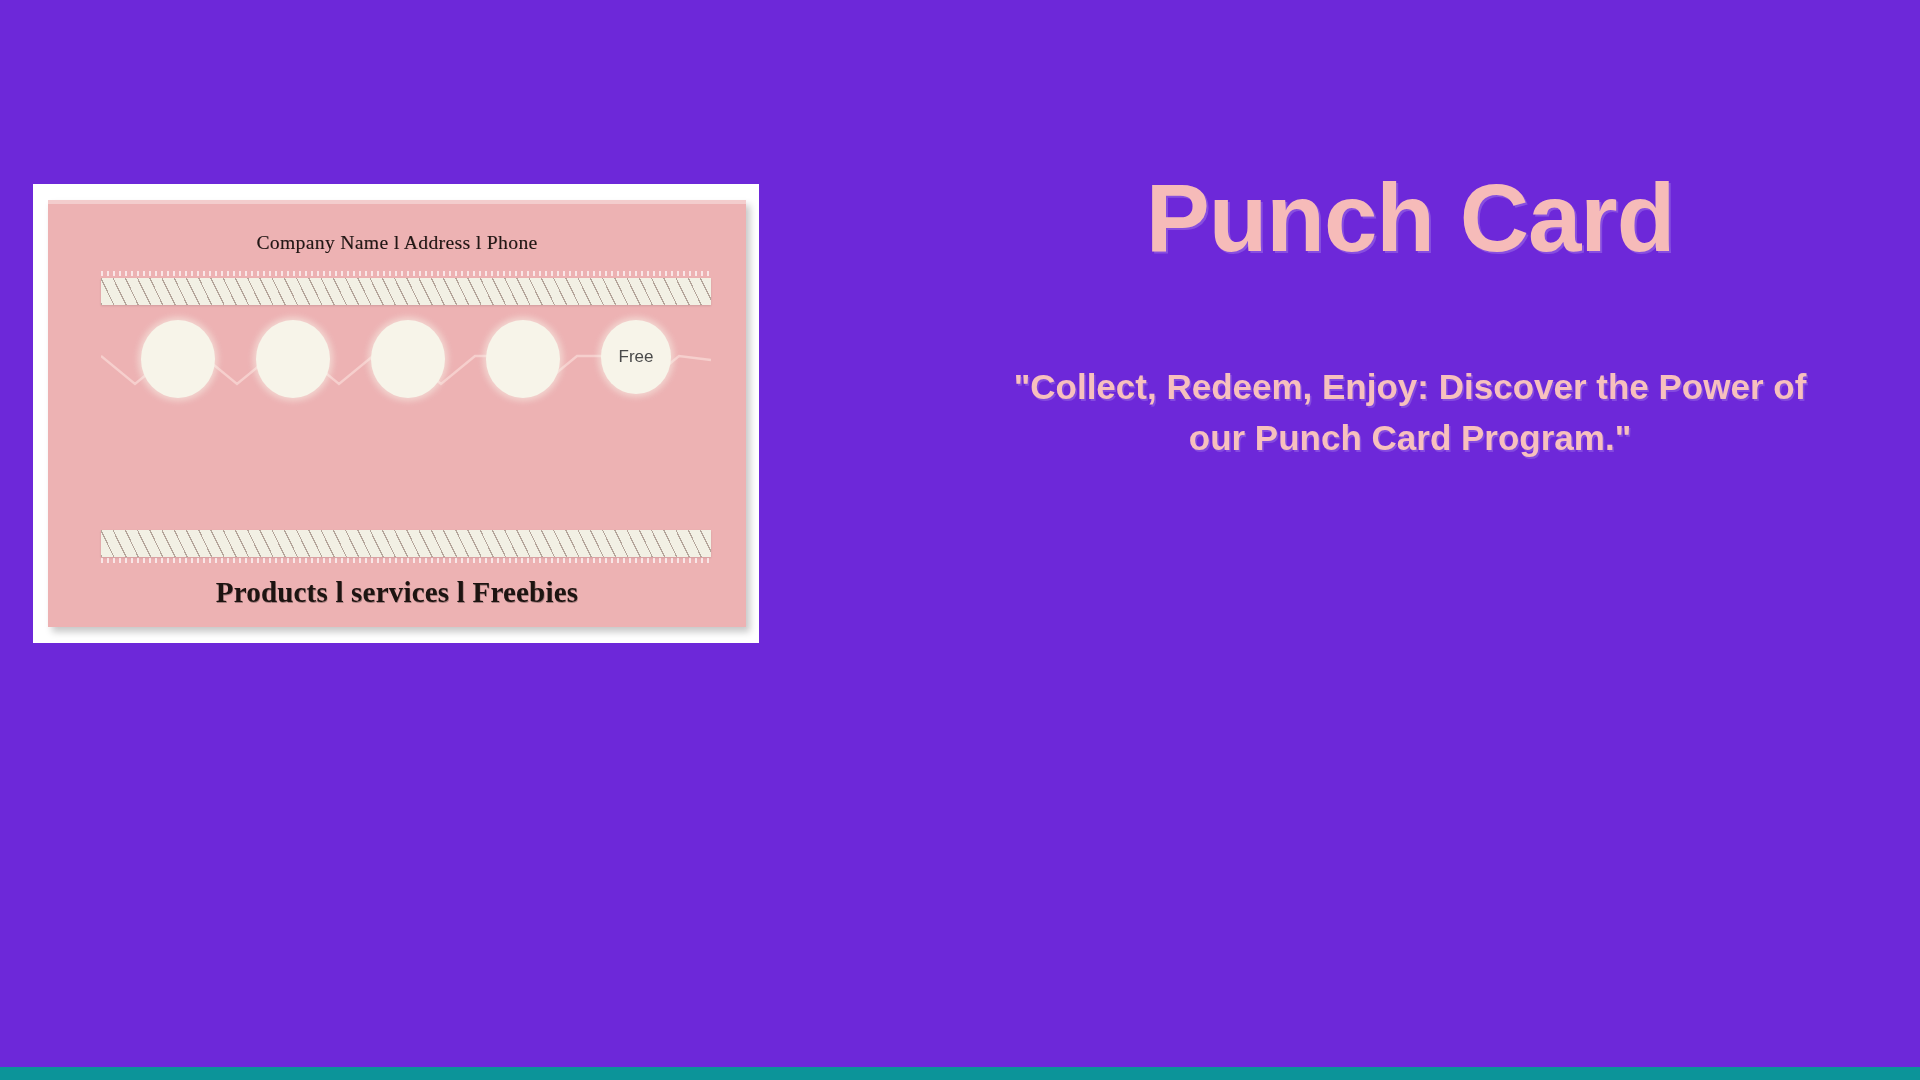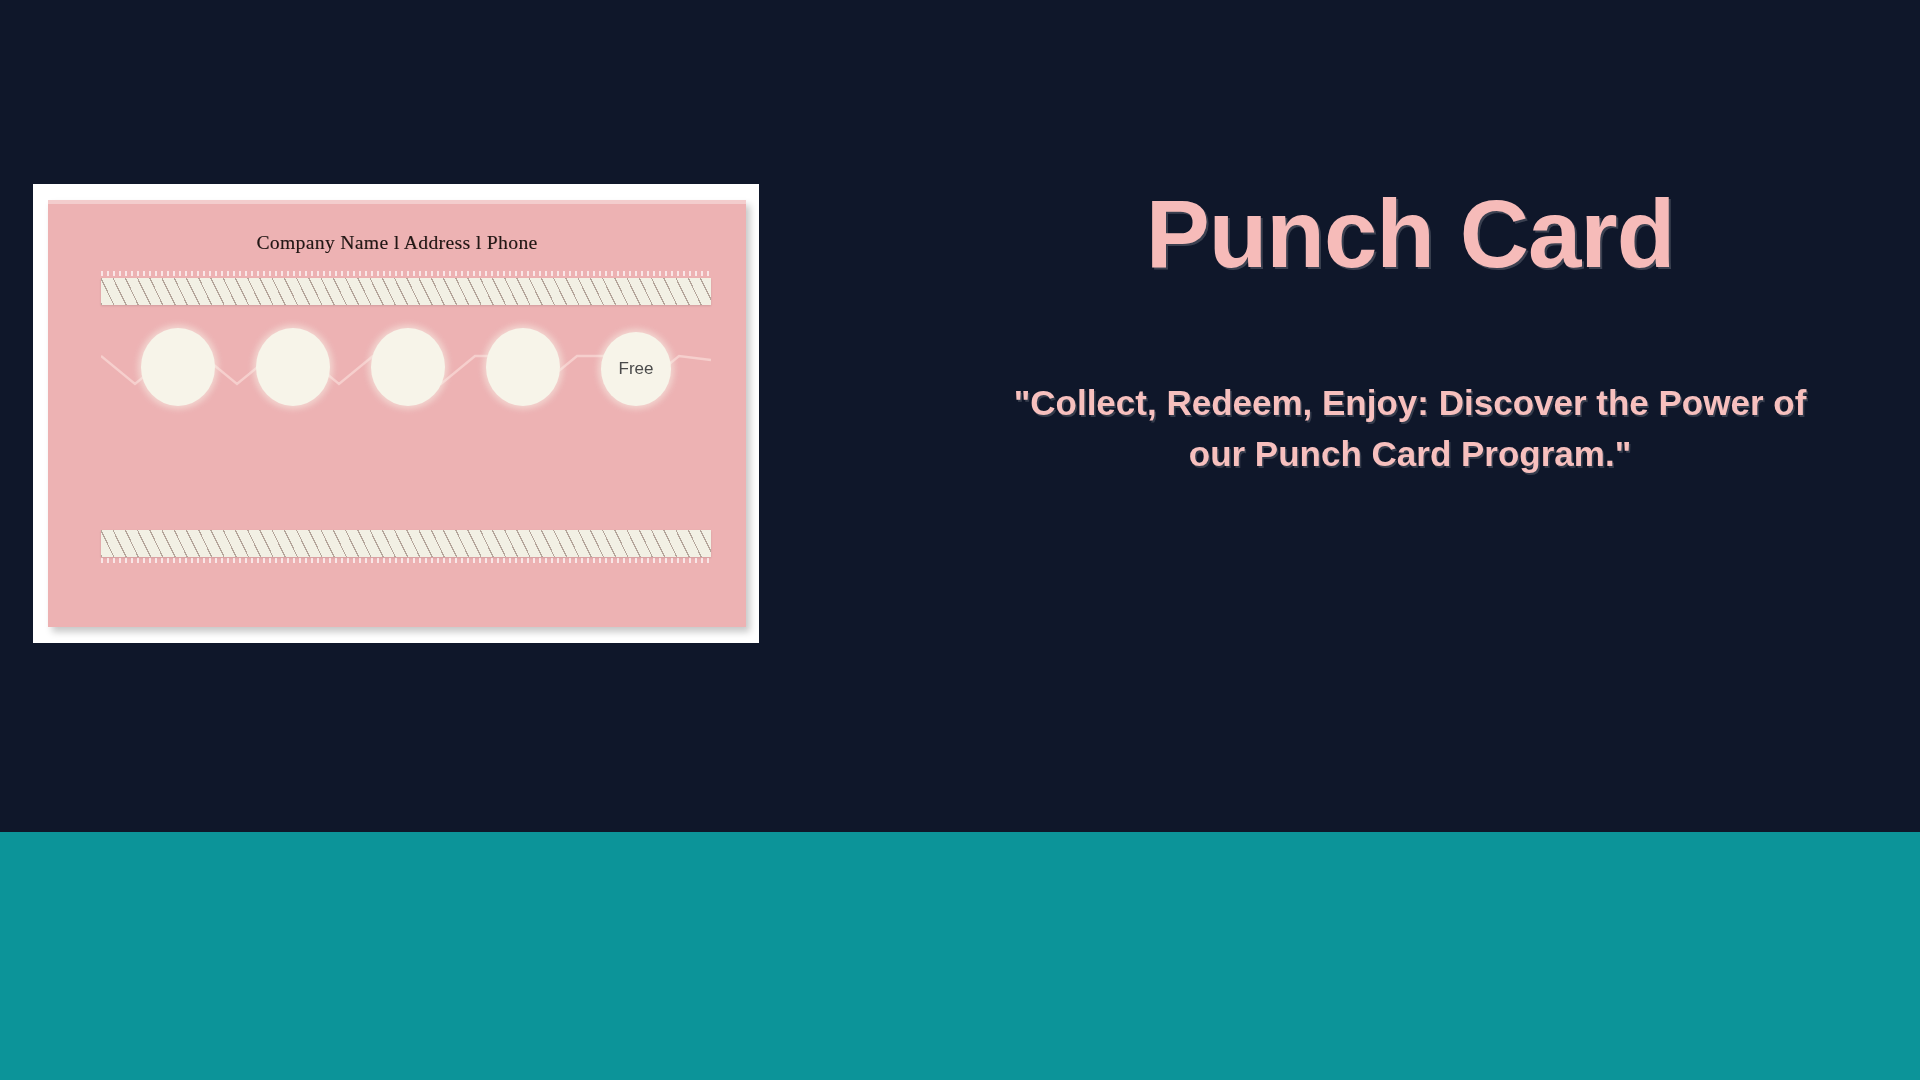--- a/index.html
+++ b/index.html
@@ -11,22 +11,22 @@
     width: 1920px;
     height: 1080px;
     overflow: hidden;
     background: #0c9499;
     font-family: "Liberation Sans", sans-serif;
   }
 
   #stage {
     position: relative;
     width: 1920px;
-    height: 832px;
-    background: #0f172a;
+    height: 1067px;
+    background: #6d28d9;
   }
 
   
 
   #card-frame {
     position: absolute;
     left: 33px;
     top: 184px;
     width: 726px;
     height: 459px;
@@ -135,21 +135,21 @@
     height: 86px;
   }
 
   .punch-slots {
     position: absolute;
     left: 0;
     top: 0;
     width: 610px;
     height: 86px;
     display: flex;
-    align-items: flex-end;
+    align-items: flex-start;
     justify-content: space-between;
     padding: 0 40px;
     box-sizing: border-box;
   }
 
   .punch-circle {
     width: 74px;
     height: 78px;
     border-radius: 50%;
     background: #f7f4e9;
@@ -168,21 +168,21 @@
     width: 70px;
     height: 74px;
   }
   .punch-circle .rw-line { display: block; }
 
   
 
   #promo {
     position: absolute;
     left: 960px;
-    top: 186px;
+    top: 170px;
     width: 900px;
     text-align: center;
     color: #f2b9b8;
   }
 
   #promo-title {
     font-family: "Liberation Sans", sans-serif;
     font-weight: bold;
     font-size: 96px;
     line-height: 1.0;
@@ -246,20 +246,21 @@
             <span class="rw-line">Free</span>
             <span class="rw-line"></span>
           </div>
         </div>
       </div>
 
 
       <div class="hatch-band bottom"></div>
       <div class="perf-row bottom-perf"></div>
 
+      <div class="card-footer">Products l services l Freebies</div>
     </div>
   </div>
 
   <div id="promo">
     <div id="promo-title">Punch Card</div>
 
     <div id="promo-tagline">"Collect, Redeem, Enjoy: Discover the Power of our Punch Card Program."</div>
 
   </div>
 

